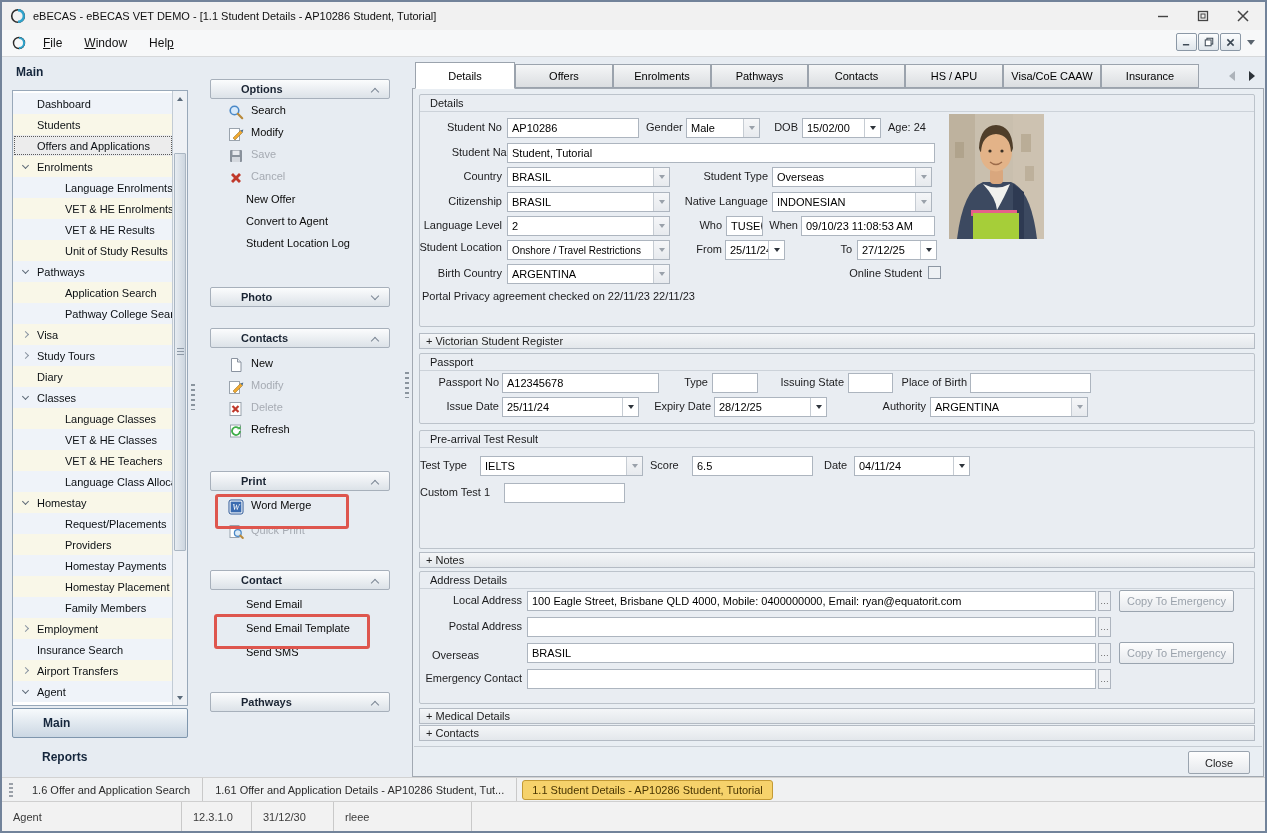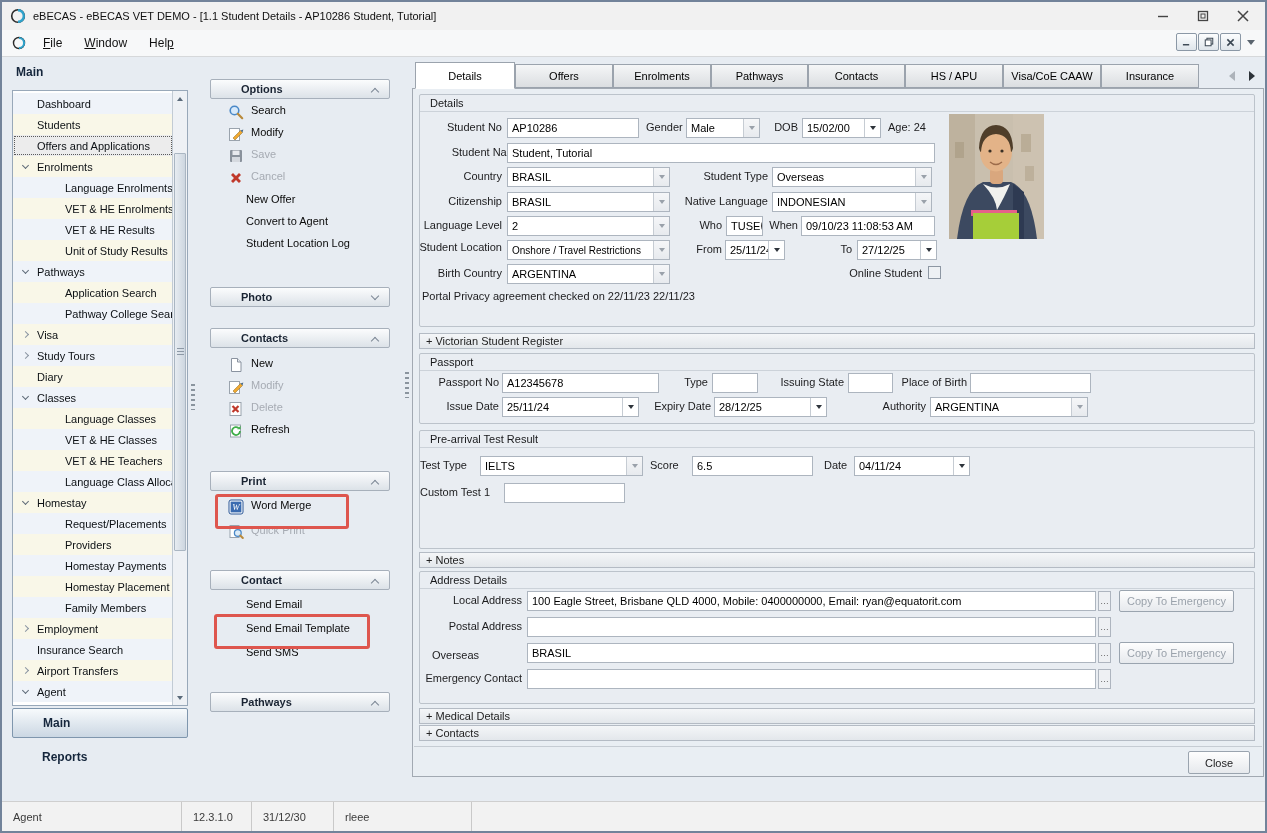--- a/index.html
+++ b/index.html
@@ -683,20 +683,26 @@
       <span class="val"></span>
     </div>
   <div class="ebtn" style="left:1096px;top:667px;">…</div>
 
   <div class="cbar" style="left:417px;top:706px;">+ Medical Details</div>
   <div class="cbar" style="left:417px;top:723px;">+ Contacts</div>
 
   <div class="hr"></div>
   <div class="btn" style="left:1186px;top:749px;width:62px;height:23px;">Close</div>
 
+  <div class="mdibar">
+    <span class="grip"></span>
+    <div class="mtab">1.6 Offer and Application Search</div>
+    <div class="mtab">1.61 Offer and Application Details - AP10286 Student, Tut...</div>
+    <div class="mtab on">1.1 Student Details - AP10286  Student, Tutorial</div>
+  </div>
 
   <div class="statusbar">
     <div class="scell" style="width:180px;">Agent</div>
     <div class="scell" style="width:70px;">12.3.1.0</div>
     <div class="scell" style="width:82px;">31/12/30</div>
     <div class="scell" style="width:138px;">rleee</div>
     <div class="scell" style="flex:1;border-right:none;"></div>
   </div>
 
 </div>

